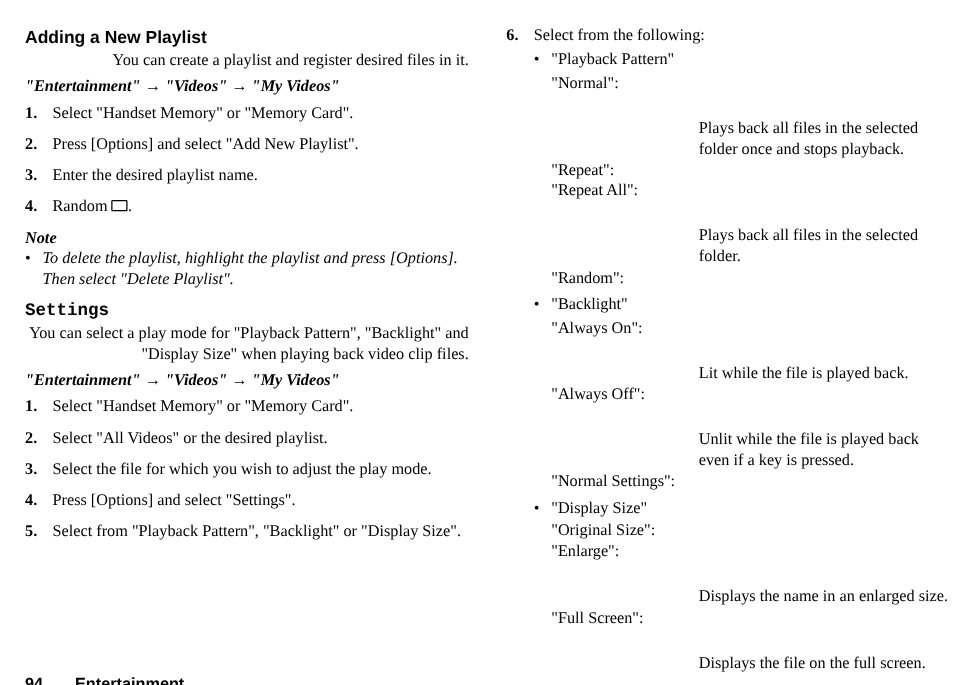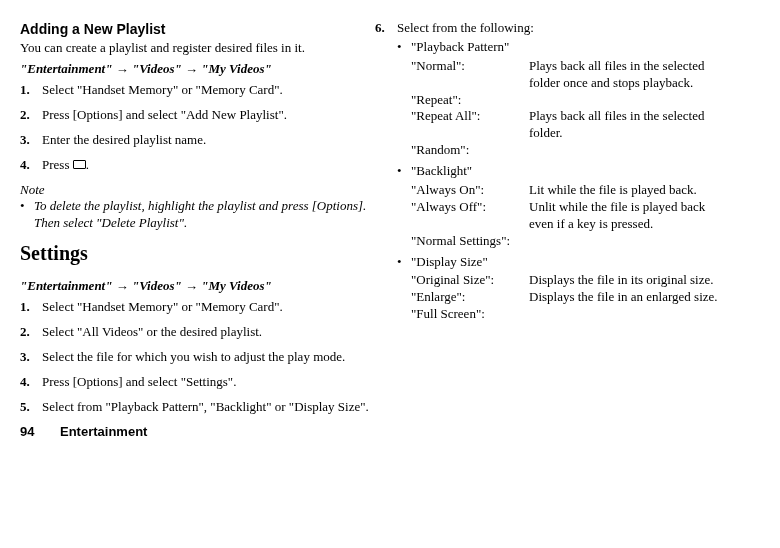--- a/index.html
+++ b/index.html
@@ -6,75 +6,77 @@
       font-family: 'Times New Roman', serif;
       margin: 0;
       padding: 20px 20px 15px 20px;
       width: 740px;
       font-size: 13px;
       line-height: 1.3;
       color: #000;
     }
     .columns {
       display: flex;
+      gap: 30px;
     }
     .col {
       width: 355px;
     }
     .col-right {
       width: 355px;
     }
     .heading {
       font-family: Arial, sans-serif;
       font-weight: bold;
       font-size: 14px;
       margin: 0 0 2px 0;
     }
     .intro {
       margin: 0 0 4px 0;
+      text-align: right;
     }
     .breadcrumb {
       font-style: italic;
       font-weight: bold;
       margin: 0 0 4px 0;
     }
     .step {
       display: flex;
       margin: 0 0 8px 0;
     }
     .step-num {
       font-weight: bold;
       width: 22px;
       flex-shrink: 0;
     }
     .step-content {
       flex: 1;
     }
     .note-label {
       font-style: italic;
-      font-weight: normal;
+      font-weight: bold;
       margin-top: 6px;
     }
     .note-item {
       display: flex;
       margin: 0 0 6px 0;
     }
     .bullet {
       width: 14px;
       flex-shrink: 0;
     }
     .note-text {
       font-style: italic;
       flex: 1;
     }
     .settings-heading {
-      font-family: Liberation Serif, serif;
-      font-weight: bold;
-      font-size: 20px;
-      margin: 8px 0 12px 0;
+      font-family: Liberation Mono, monospace;
+      font-weight: bold;
+      font-size: 14px;
+      margin: 8px 0 0 0;
     }
     .key-icon {
       display: inline-block;
       width: 11px;
       height: 7px;
       border: 1.2px solid #000;
       border-radius: 1px;
       position: relative;
       top: 0px;
     }
@@ -92,20 +94,21 @@
     .option-row {
       display: flex;
       margin: 0;
     }
     .option-label {
       width: 118px;
       flex-shrink: 0;
     }
     .option-desc {
       flex: 1;
+      margin-top: 36px;
     }
     .footer {
       display: flex;
       align-items: baseline;
       font-family: Arial, sans-serif;
     }
     .page-num {
       font-weight: bold;
       font-size: 13px;
       width: 40px;
@@ -131,30 +134,31 @@
     <div class="step">
       <div class="step-num">2.</div>
       <div class="step-content">Press [Options] and select "Add New Playlist".</div>
     </div>
     <div class="step">
       <div class="step-num">3.</div>
       <div class="step-content">Enter the desired playlist name.</div>
     </div>
     <div class="step">
       <div class="step-num">4.</div>
-      <div class="step-content"><span>Press </span><span class="key-icon"></span>.</div>
+      <div class="step-content"><span>Random </span><span class="key-icon"></span>.</div>
     </div>
 
     <div class="note-label">Note</div>
     <div class="note-item">
       <div class="bullet">•</div>
       <div class="note-text">To delete the playlist, highlight the playlist and press [Options]. Then select "Delete Playlist".</div>
     </div>
 
     <div class="settings-heading">Settings</div>
+    <div class="intro">You can select a play mode for "Playback Pattern", "Backlight" and "Display Size" when playing back video clip files.</div>
     <div class="breadcrumb">"Entertainment" → "Videos" → "My Videos"</div>
 
     <div class="step">
       <div class="step-num">1.</div>
       <div class="step-content">Select "Handset Memory" or "Memory Card".</div>
     </div>
     <div class="step">
       <div class="step-num">2.</div>
       <div class="step-content">Select "All Videos" or the desired playlist.</div>
     </div>
@@ -219,28 +223,28 @@
         </div>
       </div>
 
       <div class="option-group-header">
         <div class="option-bullet">•</div>
         <div class="option-body">"Display Size"</div>
       </div>
       <div style="padding-left:14px;">
         <div class="option-row">
           <div class="option-label">"Original Size":</div>
-          <div class="option-desc">Displays the file in its original size.</div>
         </div>
         <div class="option-row">
           <div class="option-label">"Enlarge":</div>
-          <div class="option-desc">Displays the file in an enlarged size.</div>
+          <div class="option-desc">Displays the name in an enlarged size.</div>
         </div>
         <div class="option-row">
           <div class="option-label">"Full Screen":</div>
+          <div class="option-desc">Displays the file on the full screen.</div>
         </div>
       </div>
 
     </div>
   </div>
 </div>
 
 <div class="footer">
   <div class="page-num">94</div>
   <div class="section-name">Entertainment</div>

